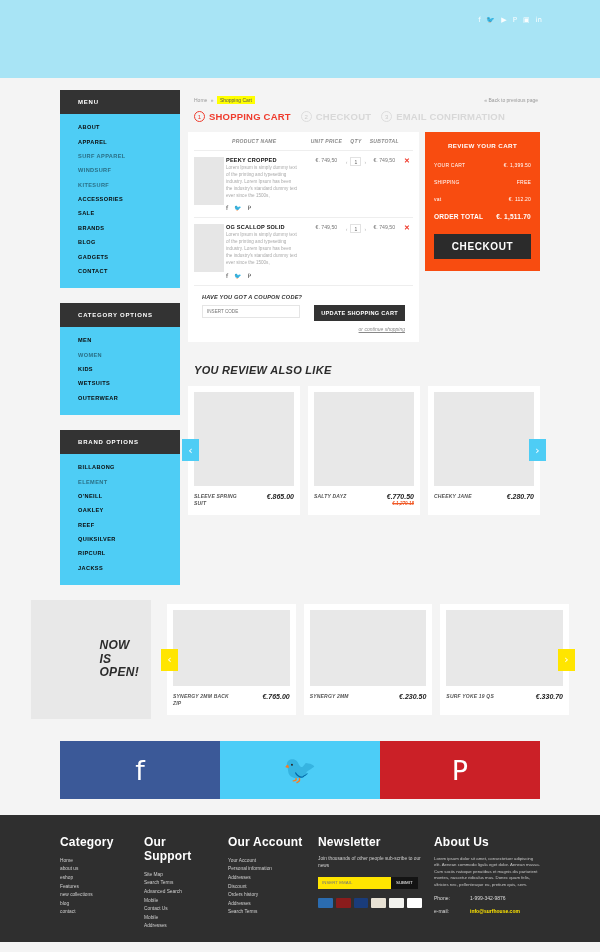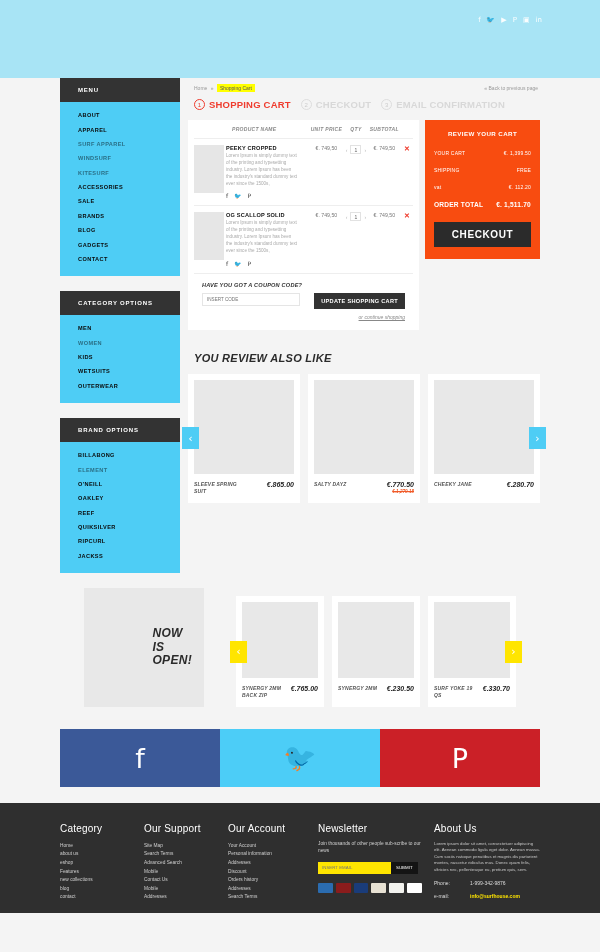--- a/index.html
+++ b/index.html
@@ -60,20 +60,21 @@
     color: #fff; font-size: 7px; line-height: 1;
     font-family: "DejaVu Sans", sans-serif;
     opacity: .95;
   }
   
   .page { width: 600px; position: relative; }
   .content-area {
     display: flex;
     padding: 0 60px;
     align-items: flex-start;
+    margin-top: 12px;
   }
   
   .sidebar { width: 120px; flex: 0 0 120px; }
   .panel { margin-bottom: 15px; }
   .panel-head {
     background: #333; color: #fff;
     font-size: 6px; font-weight: bold; letter-spacing: .8px;
     padding: 9px 0 9px 18px;
   }
   .panel-body { background: #4ecdf5; padding: 6px 0 10px 18px; }
@@ -181,21 +182,21 @@
     position: absolute; top: 50%; transform: translateY(-50%);
     width: 17px; height: 22px; display: flex; align-items: center; justify-content: center;
     font-size: 11px; color: #fff; cursor: pointer; z-index: 5;
     font-family: "DejaVu Sans", sans-serif;
   }
   .nav-arrow.blue { background: #4ecdf5; }
   .nav-arrow.yellow { background: #ffe500; color: #fff; }
   .nav-arrow.left { left: -6px; }
   .nav-arrow.right { right: -6px; }
   
-  .rv-flex { display: flex; gap: 24px; padding: 0 84px; align-items: flex-end; }
+  .rv-flex { display: flex; gap: 8px; padding: 0 31px; align-items: center; }
   .rv-banner {
     width: 120px; flex: 0 0 120px; height: 119px; background: #e8e8e8;
     display: flex; align-items: center; justify-content: flex-end;
     padding-right: 12px;
   }
   .rv-banner span {
     font-size: 12px; font-weight: bold; font-style: italic; color: #2b2b2b;
     line-height: 1.15; text-align: left; letter-spacing: .3px;
   }
   .rv-cards { flex: 1; display: flex; gap: 8px; position: relative; margin-left: 8px; }
@@ -208,21 +209,21 @@
   .soc.pn { background: #cb2027; }
   
   .footer { background: #2f2f2f; color: #ddd; padding: 20px 60px 12px 60px; margin-top: 16px; }
   .foot-cols { display: flex; gap: 12px; }
   .fcol { }
   .fcol.c1 { width: 72px; }
   .fcol.c2 { width: 78px; }
   .fcol.c3 { width: 72px; }
   .fcol.c4 { width: 104px; }
   .fcol.c5 { flex: 1; }
-  .fh { font-size: 10px; font-weight: normal; color: #fff; margin-bottom: 7px; letter-spacing: .2px; }
+  .fh { font-size: 12px; font-weight: bold; color: #fff; margin-bottom: 7px; letter-spacing: .2px; }
   .fcol a { display: block; font-size: 4.8px; color: #cfcfcf; text-decoration: none; padding: 1.8px 0; }
   .news-sub { font-size: 4.8px; color: #cfcfcf; line-height: 1.45; margin-bottom: 7px; }
   .news-form { display: flex; width: 96px; height: 12px; }
   .news-input {
     flex: 1; background: #ffe500; border: none; font-size: 4.4px;
     color: #8d8020; padding: 0 4px; font-family: "Liberation Sans", sans-serif;
   }
   .news-btn {
     background: #141414; color: #fff; border: none; font-size: 4.4px;
     padding: 0 5px; cursor: pointer; font-family: "Liberation Sans", sans-serif;

